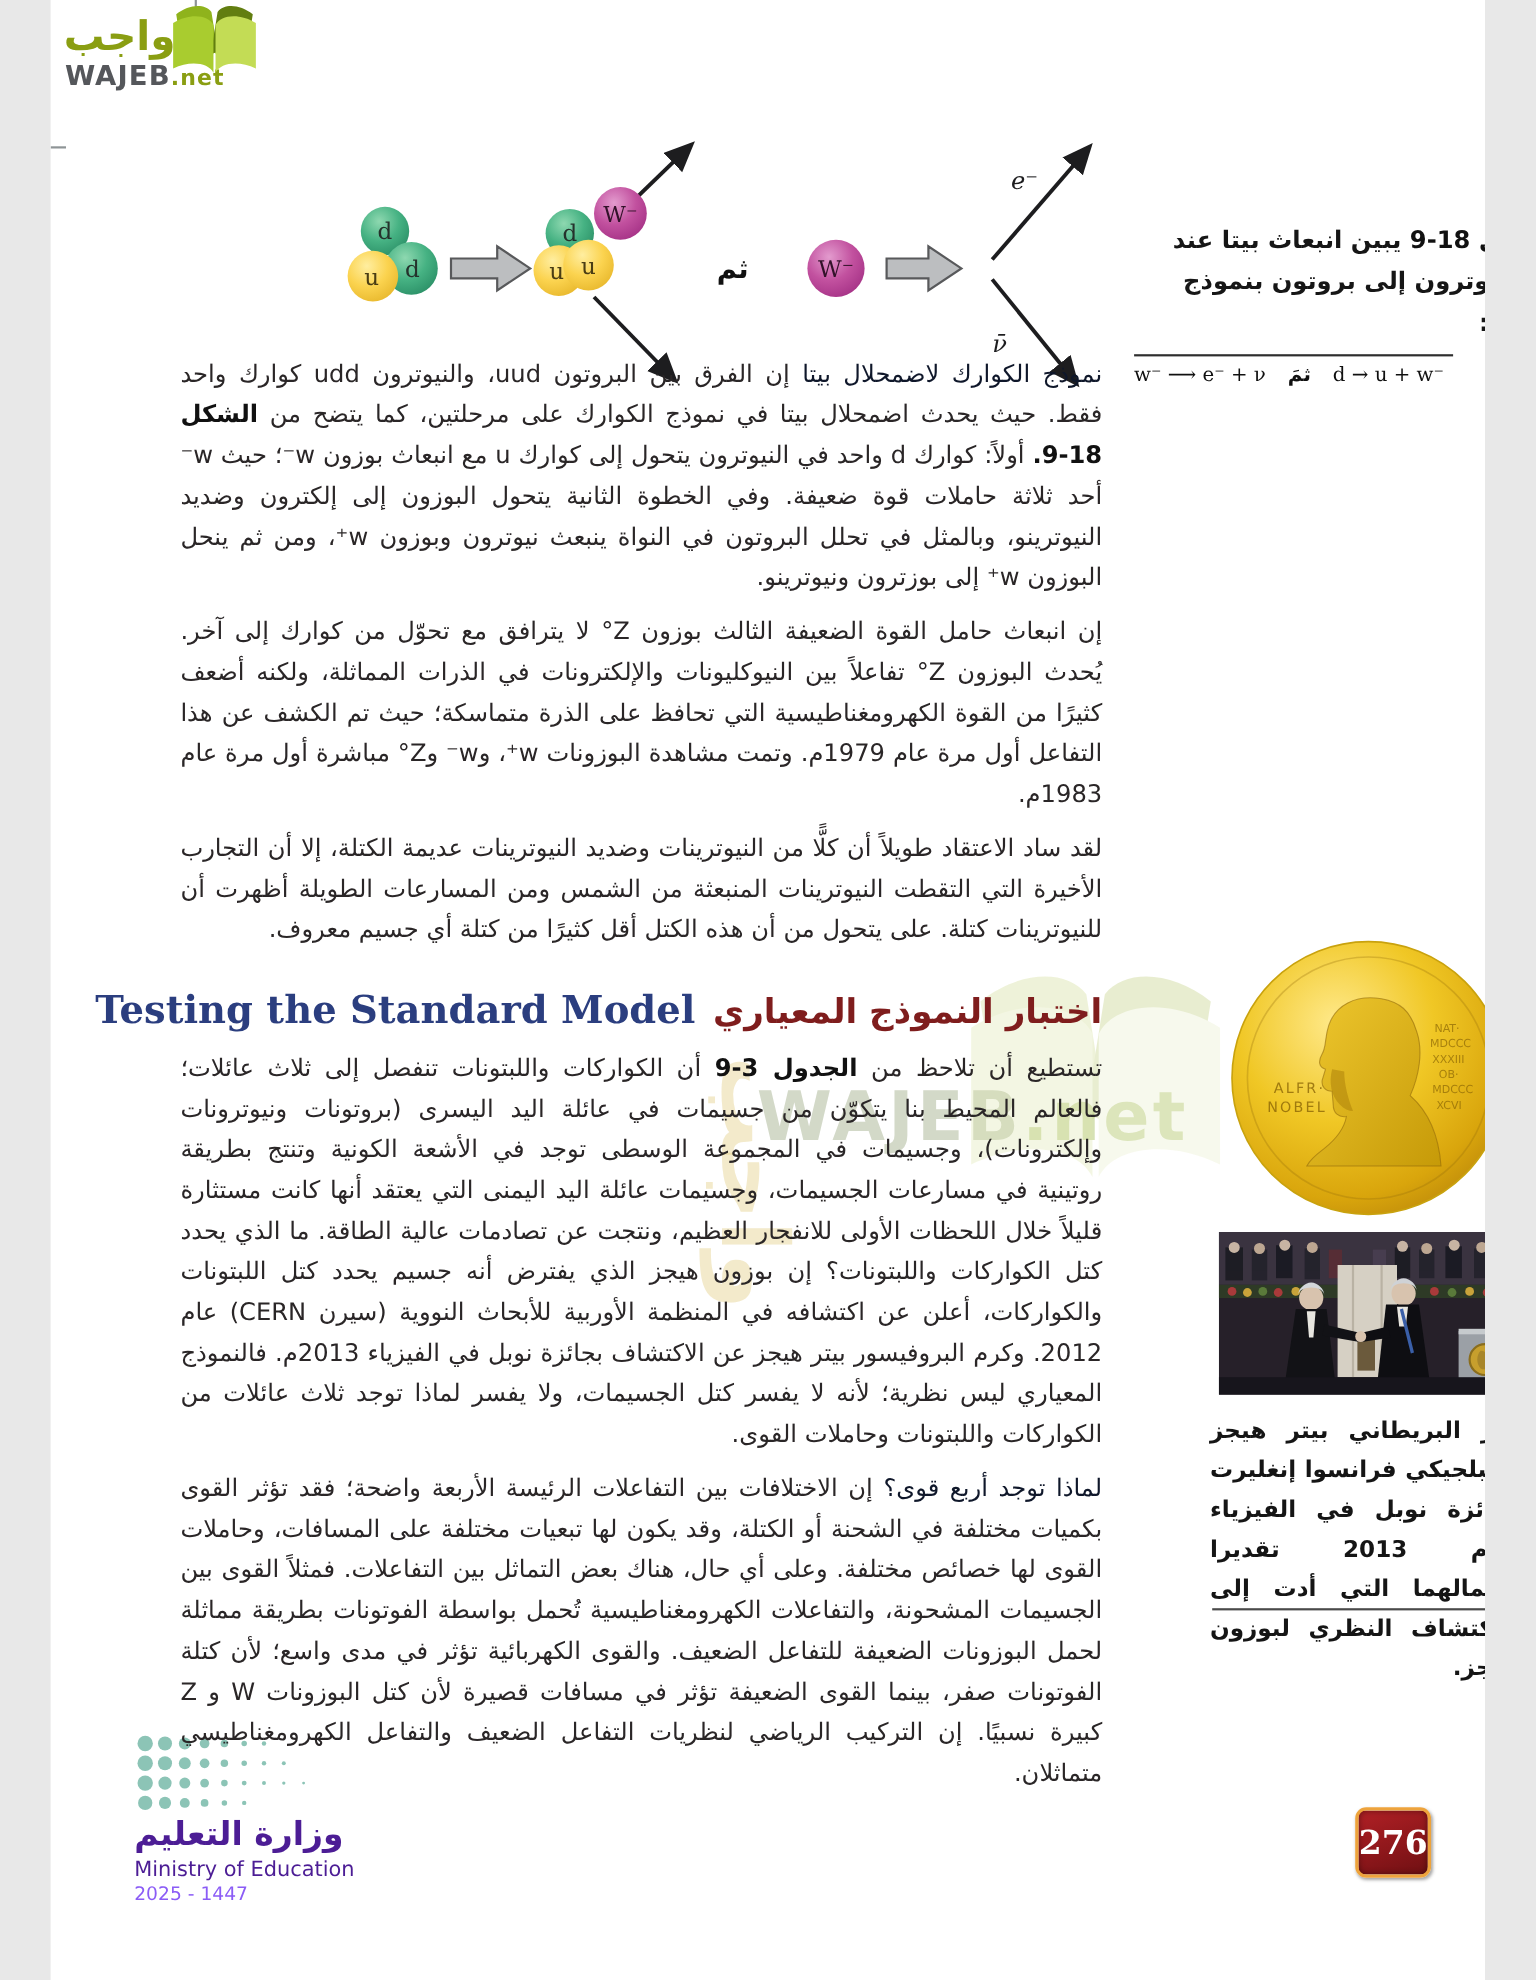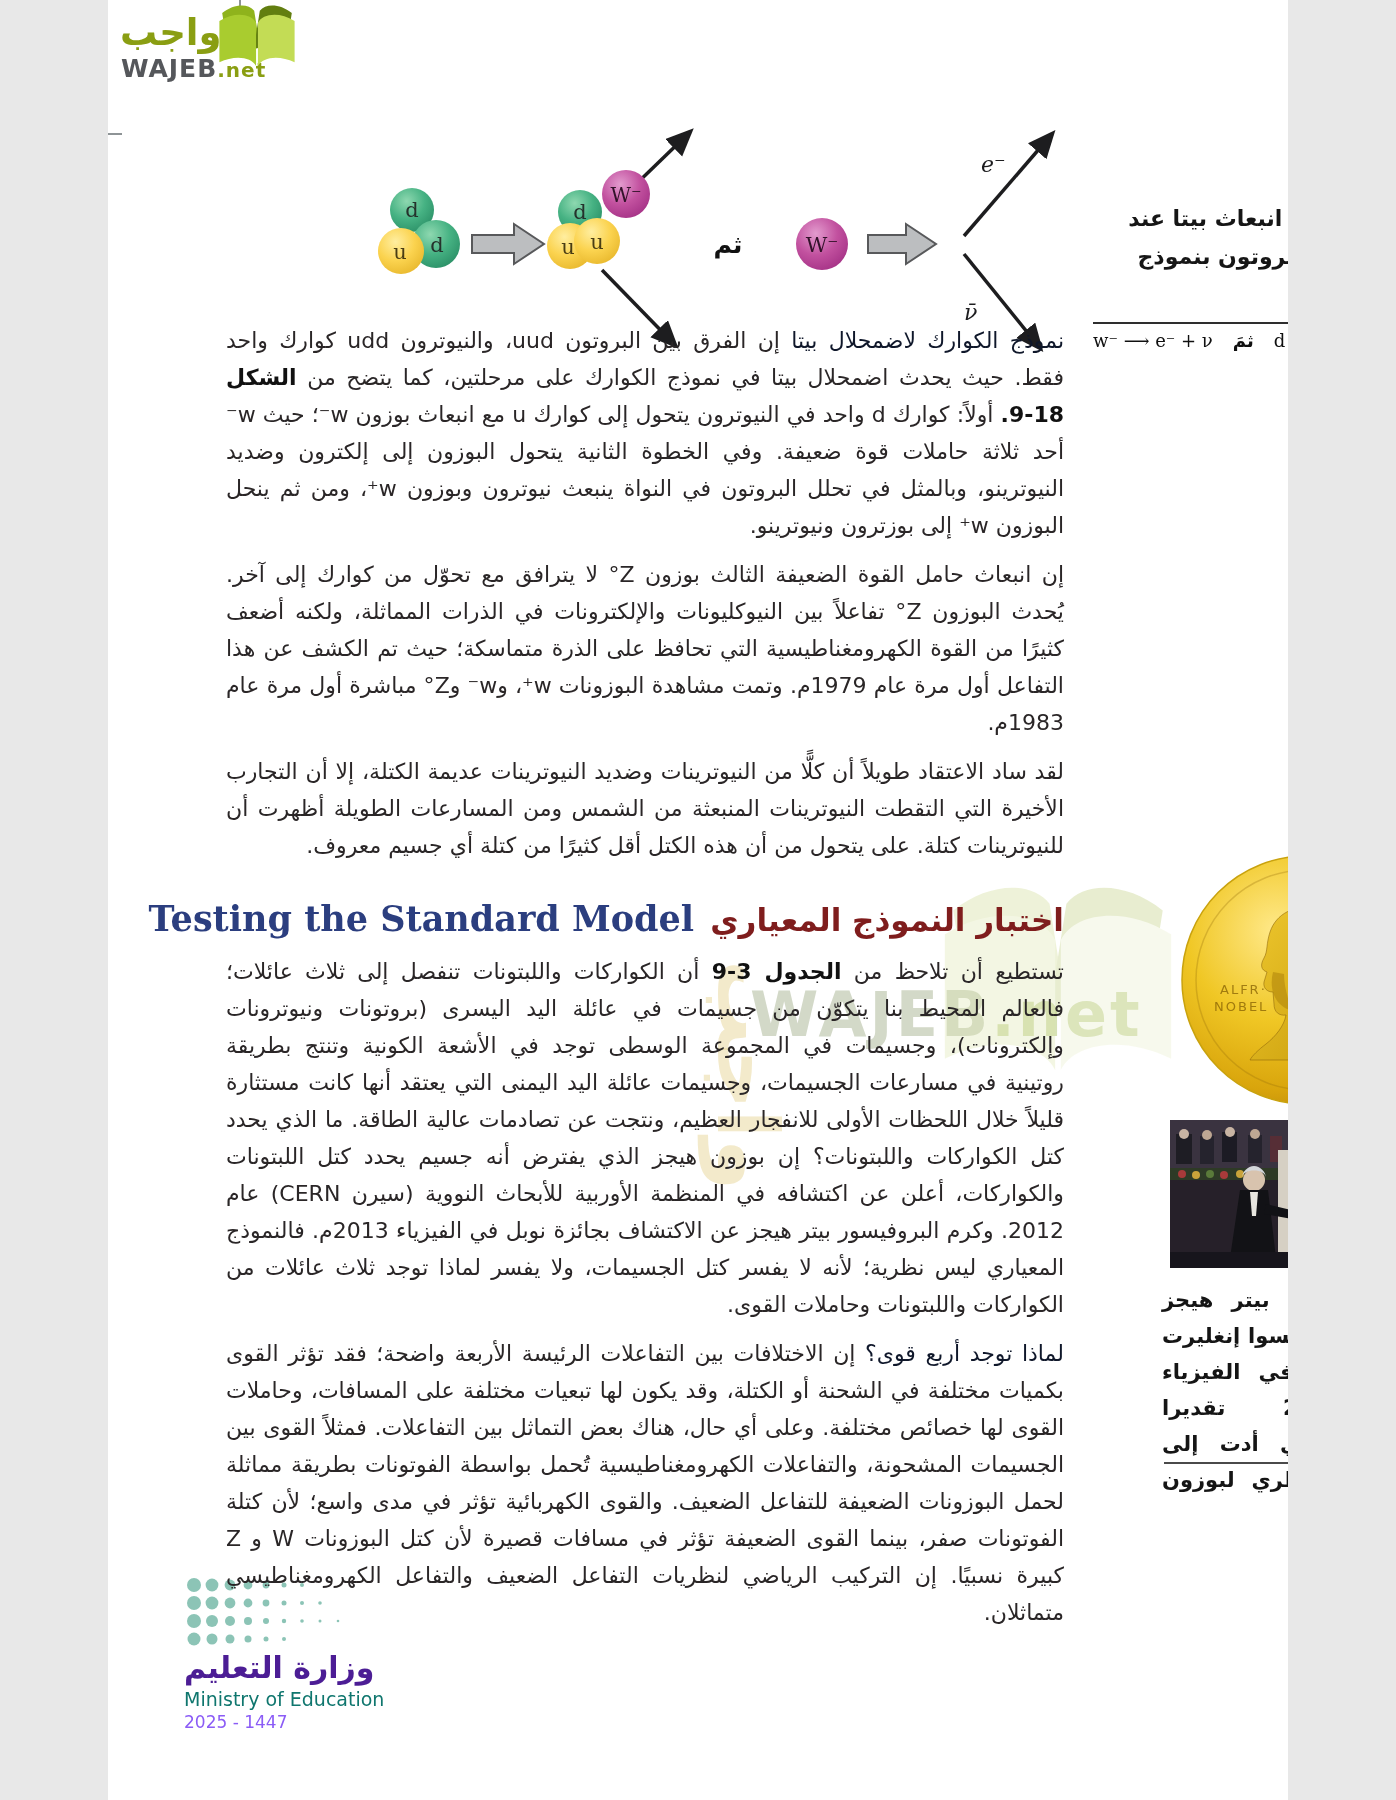--- a/index.html
+++ b/index.html
@@ -1,16 +1,16 @@
 <!DOCTYPE html>
 <html lang="ar"><head>
 <meta charset="utf-8">
 <style>
   html,body{margin:0;padding:0;background:#e8e8e8;}
-  #page{position:relative;width:1180px;height:1800px;background:#ffffff;overflow:hidden;
+  #page{position:relative;width:1304px;height:1800px;background:#ffffff;overflow:hidden;
         font-family:"DejaVu Sans",sans-serif;margin:0 auto;}
   .abs{position:absolute;}
   .crop{position:absolute;background:#8e9496;}
 
   
   .logo-ar{position:absolute;left:12px;top:14px;font-size:37px;font-weight:bold;color:#8a9e12;line-height:1;}
   .logo-latin{position:absolute;left:13px;top:56px;font-size:25px;font-weight:bold;color:#55575b;letter-spacing:1px;line-height:1;}
   .logo-latin .tld{color:#8a9e12;font-size:20px;}
   .logo-book{position:absolute;left:102px;top:0px;}
 
@@ -44,21 +44,21 @@
   
   .medal{position:absolute;left:1072px;top:854px;z-index:3;}
   .photo{position:absolute;left:1062px;top:1120px;z-index:3;}
   .sidecap{position:absolute;left:1054px;top:1282px;width:280px;direction:rtl;text-align:justify;
            font-size:21px;line-height:36px;font-weight:bold;color:#151515;z-index:3;}
   .sidecap-rule{position:absolute;left:1056px;top:1462px;width:278px;border-top:2px solid #4a4a4a;}
 
   
   .ministry-dots{position:absolute;left:76px;top:1576px;z-index:1;}
   .ministry-ar{position:absolute;left:76px;top:1650px;font-size:30px;font-weight:bold;color:#4c1d95;z-index:3;}
-  .ministry-en{position:absolute;left:76px;top:1688px;font-size:19px;color:#0f766e;z-index:3;}
+  .ministry-en{position:absolute;left:76px;top:1688px;font-size:19px;color:#4c1d95;z-index:3;}
   .ministry-years{position:absolute;left:76px;top:1712px;font-size:17px;color:#8b5cf6;z-index:3;}
 
   .page-badge{position:absolute;left:1186px;top:1643px;width:63px;height:58px;border-radius:10px;
               background:linear-gradient(160deg,#b02025 0%,#8e171b 55%,#6f1013 100%);
               border:3px solid #eda33c;box-shadow:1px 2px 3px rgba(0,0,0,.35), inset 0 0 6px rgba(0,0,0,.45);
               display:flex;align-items:center;justify-content:center;z-index:4;
               font-family:"DejaVu Serif",serif;font-weight:bold;font-size:30px;color:#ffffff;}
 
   .diagram{position:absolute;left:222px;top:110px;z-index:2;}
   svg text{font-family:"DejaVu Sans",sans-serif;}

